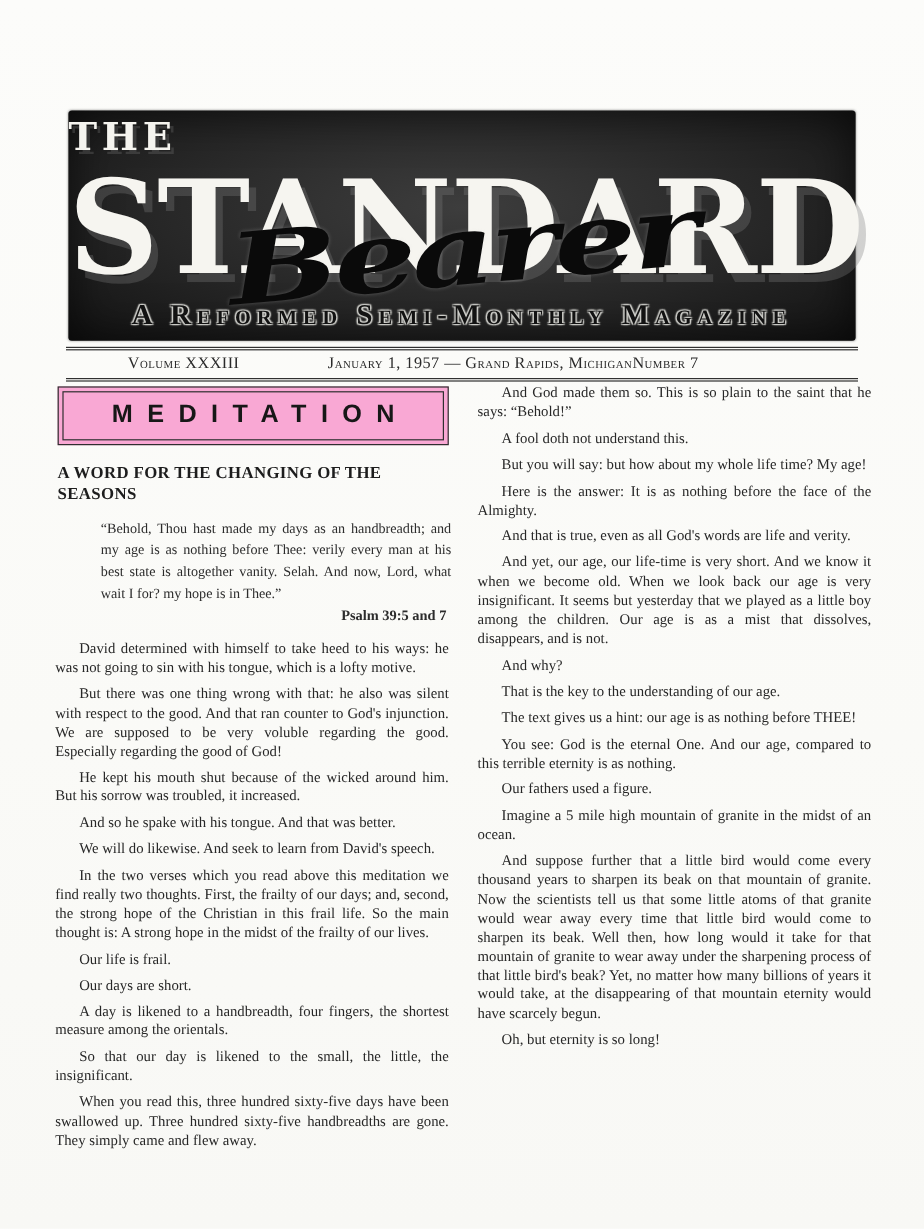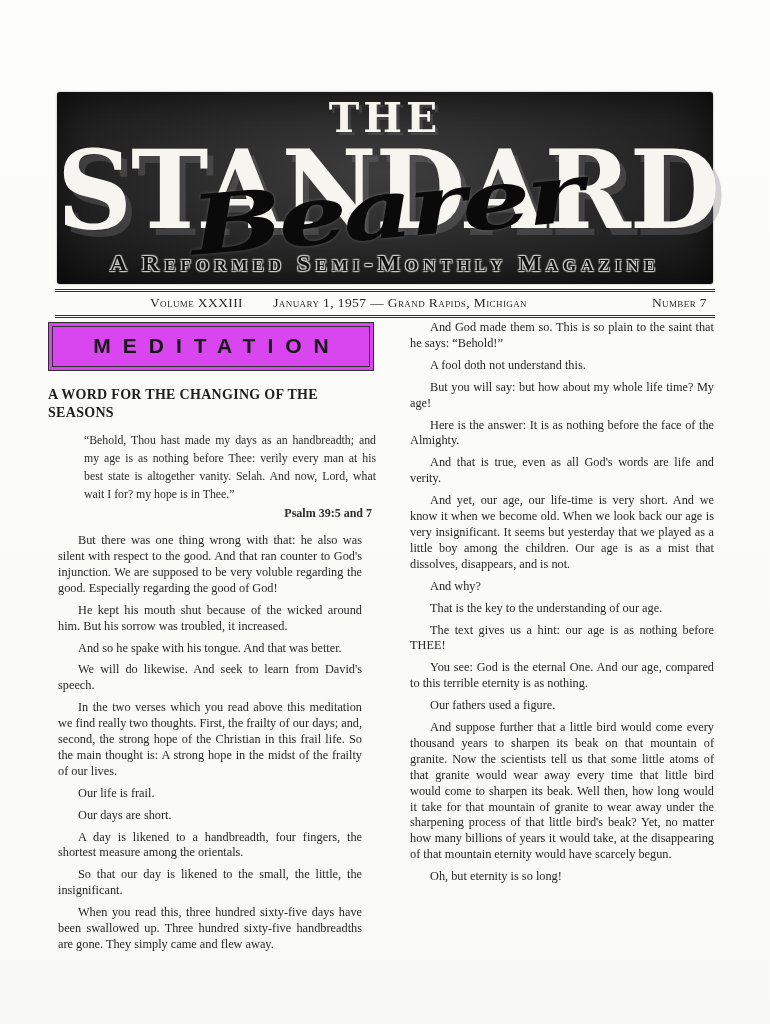--- a/index.html
+++ b/index.html
@@ -12,22 +12,22 @@
   }
 
   
   .masthead{
     position:absolute;left:57px;top:92px;width:656px;height:192px;
     background:radial-gradient(ellipse at 50% 42%, #3d3d3d 0%, #272727 55%, #141414 100%);
     box-shadow:inset 0 0 40px rgba(0,0,0,.65), 0 0 2px rgba(0,0,0,.4);
     border-radius:3px;
   }
   .mast-the{
-    position:absolute;top:6px;left:0;right:0;text-align:center;
-    color:#f5f4ef;font-weight:bold;font-size:41px;letter-spacing:4px;
+    position:absolute;top:6px;left:0;right:0;text-align:left;
+    color:#f5f4ef;font-weight:bold;font-size:32px;letter-spacing:4px;
     font-family:"DejaVu Serif",serif;line-height:1;
     text-shadow:3px 3px 0 rgba(110,110,110,.35);
   }
   .mast-main{
     position:absolute;top:44px;left:0;right:0;text-align:center;
     color:#f6f5f0;font-weight:bold;font-size:104px;line-height:1;
     font-family:"DejaVu Serif",serif;letter-spacing:-1px;
     transform:scaleY(1.04);transform-origin:top center;
     text-shadow:6px 7px 0 rgba(125,125,125,.33);
     white-space:nowrap;
@@ -49,34 +49,34 @@
   }
 
   
   .issueline{
     position:absolute;top:289px;left:55px;right:55px;
     border-top:3px double #303030;border-bottom:3px double #303030;
     padding:3px 8px 4px;box-sizing:border-box;
     display:flex;align-items:baseline;
     font-variant:small-caps;font-size:13.5px;letter-spacing:.4px;color:#2a2a2a;
   }
-  .issueline .left{width:180px;text-align:right;}
+  .issueline .left{width:180px;text-align:center;}
   .issueline .center{flex:1;text-align:right;}
-  .issueline .right{width:180px;text-align:right;}
+  .issueline .right{width:180px;}
 
   
   .content{
     position:absolute;top:320px;left:42px;right:40px;
     display:flex;gap:16px;
   }
   .col{width:50%;box-sizing:border-box;}
 
   .medbox{
     border:1px solid #2f2f2f;padding:3px;margin:2px 4px 15px 6px;
-    background:#d946ef;
+    background:#f9a8d4;
   }
   .medbox-inner{
     border:1px solid #2f2f2f;text-align:center;
     font-family:"Liberation Sans","DejaVu Sans",sans-serif;
     font-weight:bold;font-size:21px;letter-spacing:12px;padding:7px 0 8px 12px;
     color:#171717;
   }
 
   .art-title{
     text-align:left;font-weight:bold;font-size:14px;line-height:1.3;
@@ -86,21 +86,21 @@
 
   .epigraph{
     margin:0 2px 2px 42px;font-size:11.8px;line-height:1.52;
     text-align:justify;color:#2c2c2c;
   }
   .epigraph-ref{
     text-align:right;font-size:12px;margin:0 6px 12px 0;color:#2c2c2c;font-weight:bold;
   }
 
   .col p.body{
-    margin:0 16px 6px;text-indent:20px;text-align:justify;
+    margin:0 4px 6px;text-indent:20px;text-align:justify;
     font-size:12.3px;line-height:15.9px;color:#272727;
   }
 </style>
 </head>
 <body>
 
 <div class="masthead">
   <div class="mast-the">THE</div>
   <div class="mast-main">STANDARD</div>
   <div class="mast-script">Bearer</div>
@@ -121,20 +121,21 @@
     </div>
 
     <div class="art-title">
       <span>A WORD FOR THE CHANGING OF THE</span>
       <span>SEASONS</span>
     </div>
 
     <div class="epigraph">“Behold, Thou hast made my days as an handbreadth; and my age is as nothing before Thee: verily every man at his best state is altogether vanity. Selah. And now, Lord, what wait I for? my hope is in Thee.”</div>
     <div class="epigraph-ref">Psalm 39:5 and 7</div>
 
+    <p class="body">David determined with himself to take heed to his ways: he was not going to sin with his tongue, which is a lofty motive.</p>
     <p class="body">But there was one thing wrong with that: he also was silent with respect to the good. And that ran counter to God's injunction. We are supposed to be very voluble regarding the good. Especially regarding the good of God!</p>
     <p class="body">He kept his mouth shut because of the wicked around him. But his sorrow was troubled, it increased.</p>
     <p class="body">And so he spake with his tongue. And that was better.</p>
     <p class="body">We will do likewise. And seek to learn from David's speech.</p>
     <p class="body">In the two verses which you read above this meditation we find really two thoughts. First, the frailty of our days; and, second, the strong hope of the Christian in this frail life. So the main thought is: A strong hope in the midst of the frailty of our lives.</p>
     <p class="body">Our life is frail.</p>
     <p class="body">Our days are short.</p>
     <p class="body">A day is likened to a handbreadth, four fingers, the shortest measure among the orientals.</p>
     <p class="body">So that our day is likened to the small, the little, the insignificant.</p>
     <p class="body">When you read this, three hundred sixty-five days have been swallowed up. Three hundred sixty-five handbreadths are gone. They simply came and flew away.</p>
@@ -145,17 +146,18 @@
     <p class="body">A fool doth not understand this.</p>
     <p class="body">But you will say: but how about my whole life time? My age!</p>
     <p class="body">Here is the answer: It is as nothing before the face of the Almighty.</p>
     <p class="body">And that is true, even as all God's words are life and verity.</p>
     <p class="body">And yet, our age, our life-time is very short. And we know it when we become old. When we look back our age is very insignificant. It seems but yesterday that we played as a little boy among the children. Our age is as a mist that dissolves, disappears, and is not.</p>
     <p class="body">And why?</p>
     <p class="body">That is the key to the understanding of our age.</p>
     <p class="body">The text gives us a hint: our age is as nothing before THEE!</p>
     <p class="body">You see: God is the eternal One. And our age, compared to this terrible eternity is as nothing.</p>
     <p class="body">Our fathers used a figure.</p>
+    <p class="body">Imagine a 5 mile high mountain of granite in the midst of an ocean.</p>
     <p class="body">And suppose further that a little bird would come every thousand years to sharpen its beak on that mountain of granite. Now the scientists tell us that some little atoms of that granite would wear away every time that little bird would come to sharpen its beak. Well then, how long would it take for that mountain of granite to wear away under the sharpening process of that little bird's beak? Yet, no matter how many billions of years it would take, at the disappearing of that mountain eternity would have scarcely begun.</p>
     <p class="body">Oh, but eternity is so long!</p>
   </div>
 
 </div>
 
 </body></html>

